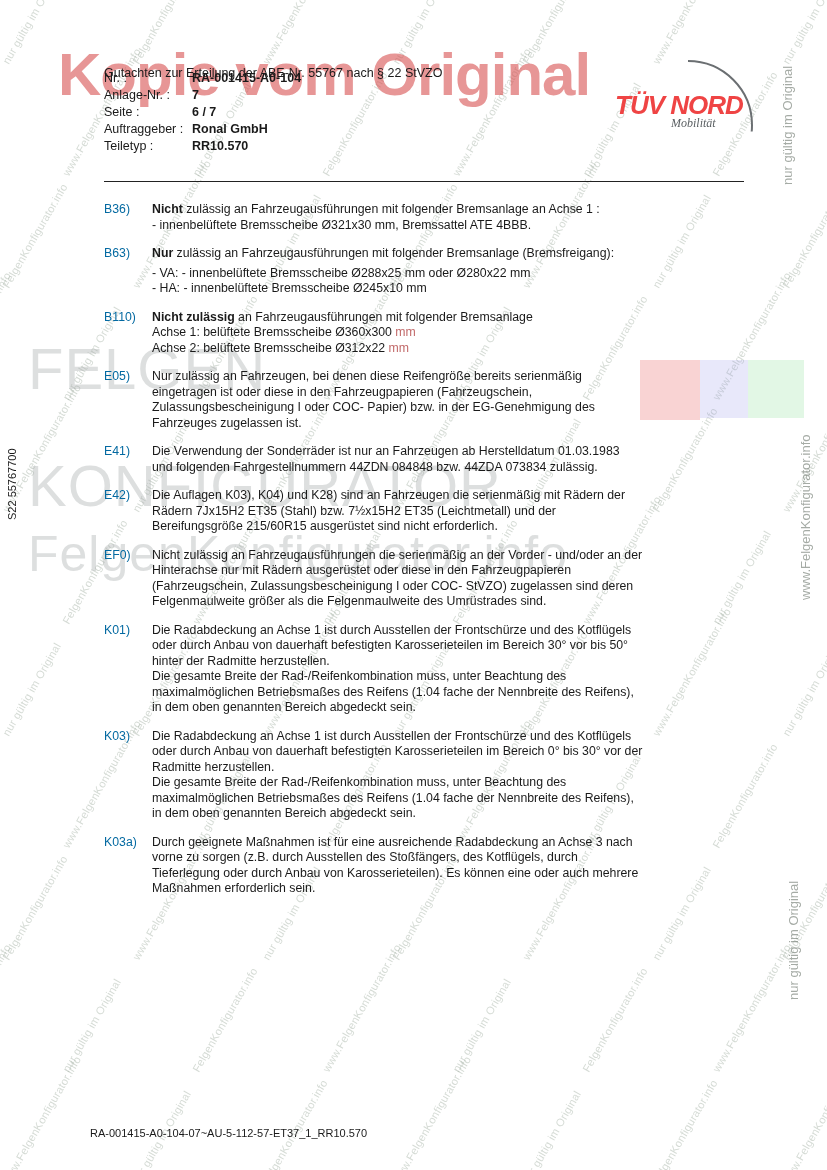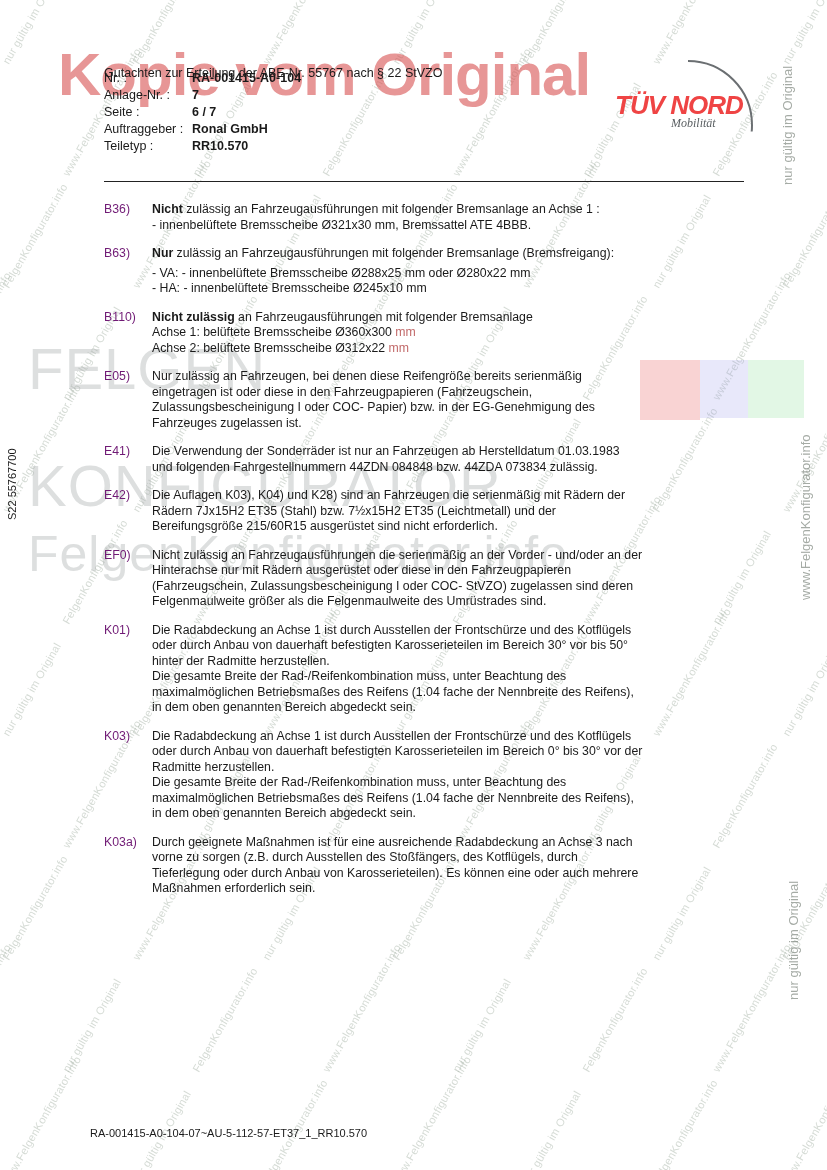--- a/index.html
+++ b/index.html
@@ -159,21 +159,21 @@
     top: 202px;
     width: 650px;
   }
   .item {
     display: flex;
     margin-bottom: 13px;
   }
   .item .code {
     flex: 0 0 48px;
     font-size: 12.3px;
-    color: #701a75;
+    color: #0369a1;
     line-height: 15.5px;
     white-space: nowrap;
   }
   .item .body {
     flex: 1 1 auto;
     font-size: 12.3px;
     color: #1a1a1a;
     line-height: 15.5px;
   }
   .item .body p {

